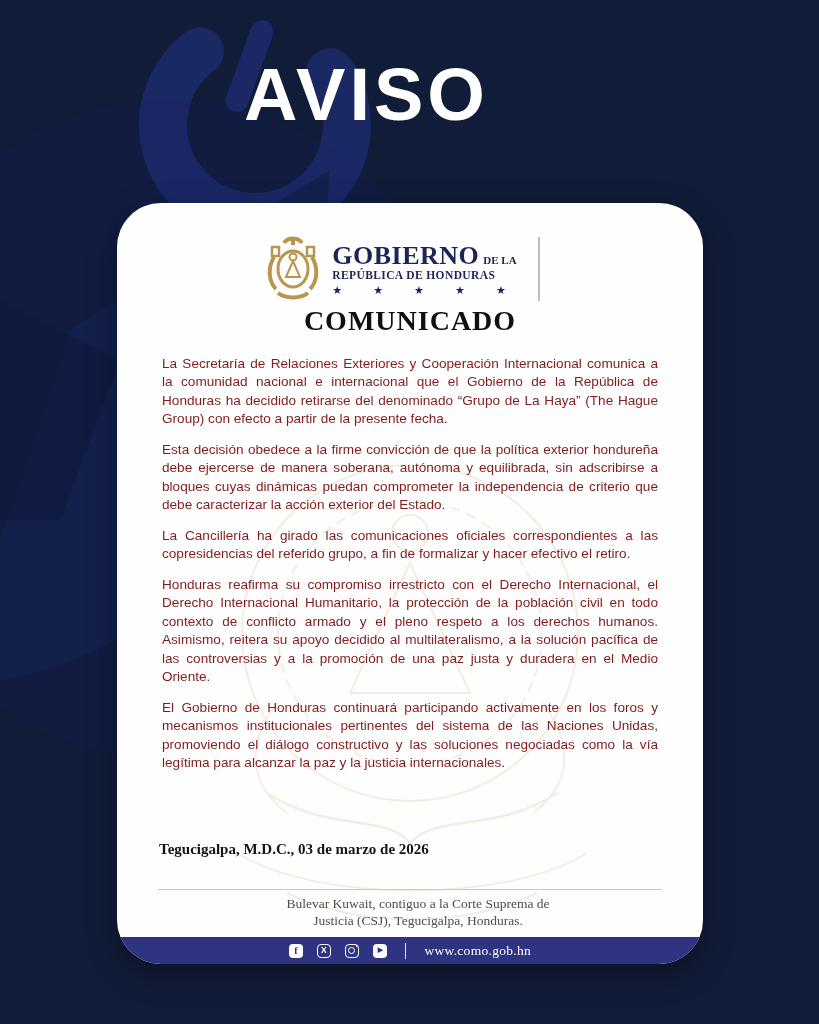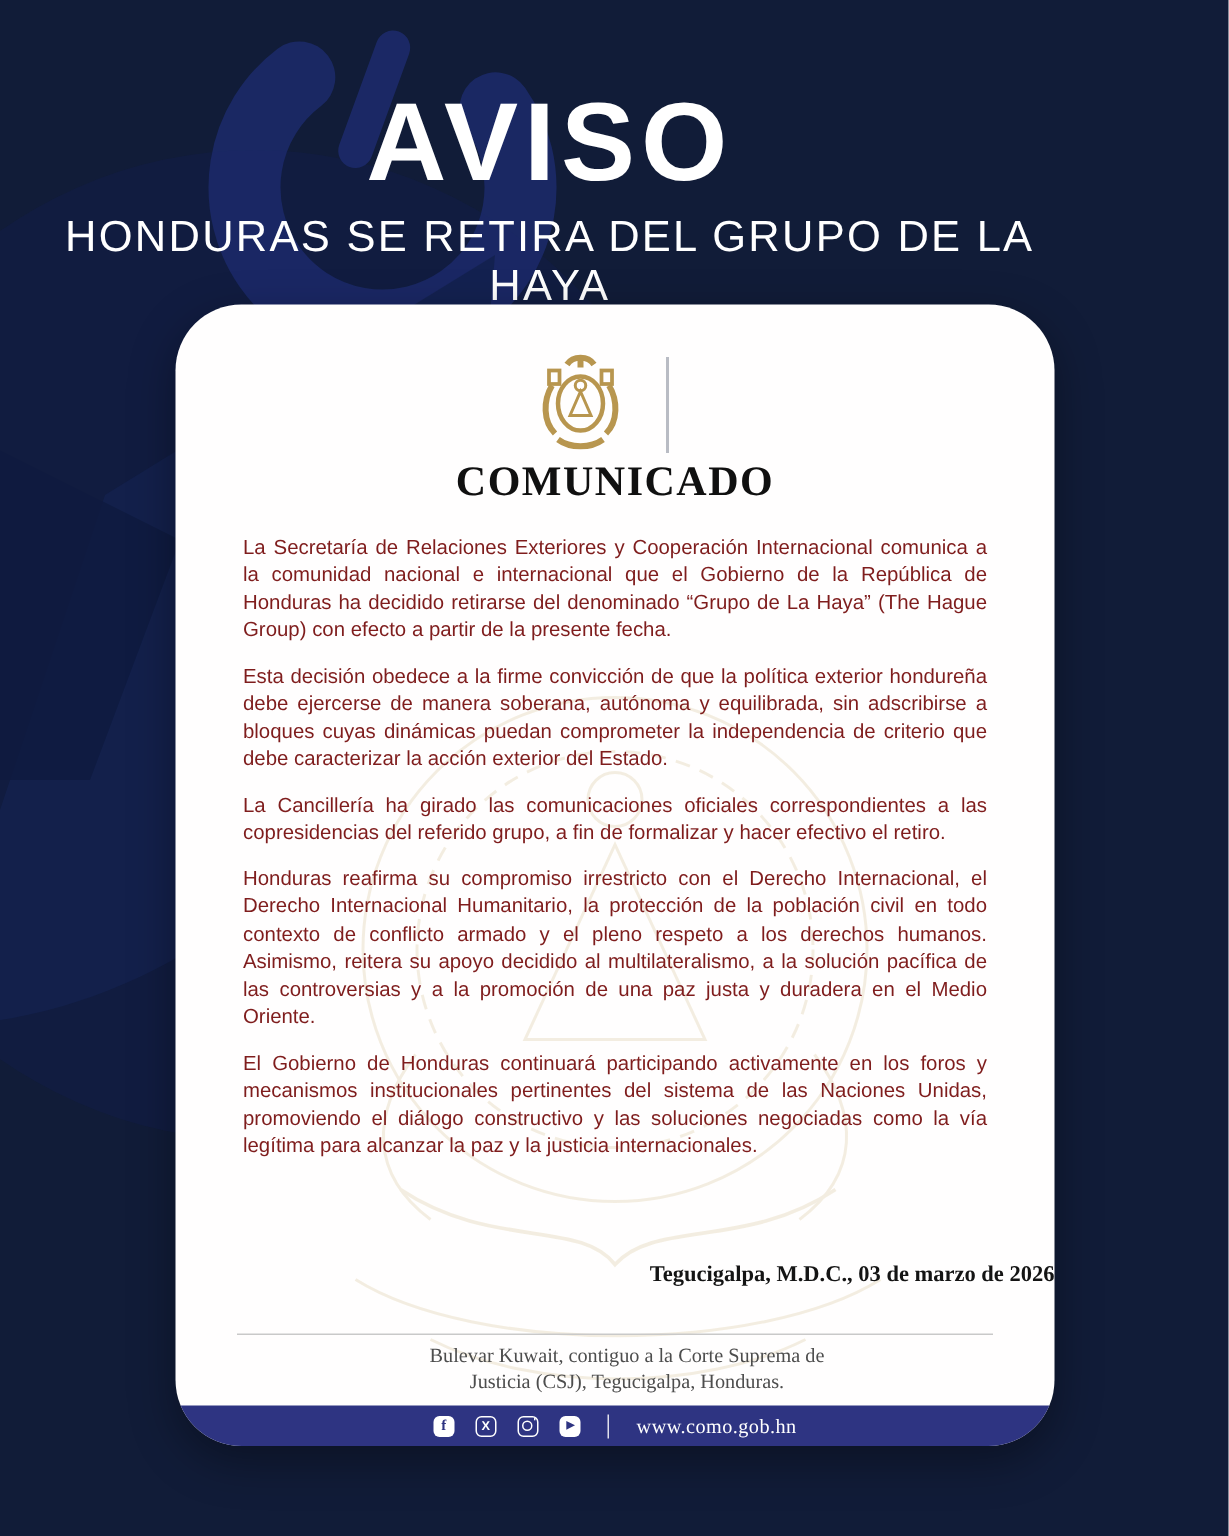--- a/index.html
+++ b/index.html
@@ -48,21 +48,21 @@
     font-family:Liberation Serif, serif;font-weight:700;font-size:28px;
     letter-spacing:1px;color:#101010;
   }
   .doc-body{
     margin-top:18px;padding:0 45px;
     font-family:Liberation Sans, sans-serif;font-size:13.6px;line-height:1.36;
     color:#7f1d1d;text-align:justify;
   }
   .doc-body p{margin:0 0 12px 0;}
   .dateline{
-    text-align:right;margin-top:56px;
+    text-align:left;margin-top:56px;
     font-family:"Liberation Serif",serif;font-weight:700;font-size:15px;color:#141414;margin-left:42px;
   }
   .spacer{flex:1;}
   
   .addr-divider{border:none;border-top:1.5px solid #c9c9c9;width:504px;margin:0 auto;}
   .address{
     text-align:center;padding:5px 0 7px 16px;
     font-family:"Liberation Serif",serif;font-size:13.5px;line-height:1.3;color:#4d4d4d;
   }
   .bar{
@@ -95,21 +95,20 @@
       <path d="M 330 170 L 70 330 L 0 540 L 0 680 C 130 660 250 560 310 410 Z" fill="#14224f" opacity="0.85"></path>
       <path d="M 0 300 L 120 360 L 60 520 L 0 520 Z" fill="#0f1a40" opacity="0.8"></path>
       <rect x="245" y="545" width="26" height="120" rx="13" fill="#17255c" transform="rotate(35 258 605)" opacity="0.7"></rect>
       <rect x="300" y="600" width="20" height="90" rx="10" fill="#17255c" transform="rotate(50 310 645)" opacity="0.6"></rect>
     </g>
   </svg>
 </div>
 
 <div class="header">
   <div class="title">AVISO</div>
-  <div class="subtitle">HONDURAS SE RETIRA DEL GRUPO DE LA HAYA</div>
 </div>
 
 <div class="card">
 
   <div class="watermark">
     <svg width="526" height="560" viewBox="0 0 526 560" xmlns="http://www.w3.org/2000/svg">
       <g fill="none" stroke="#e9dec5" stroke-width="2">
         <circle cx="263" cy="260" r="168"></circle>
         <circle cx="263" cy="260" r="132" stroke-dasharray="10 7"></circle>
         <path d="M 203 320 L 263 190 L 323 320 Z"></path>
@@ -134,20 +133,28 @@
             <circle cx="29" cy="24" r="3.5" stroke-width="2"></circle>
             <path d="M 10 24 C 4 34 4 48 12 56" stroke-width="4"></path>
             <path d="M 48 24 C 54 34 54 48 46 56" stroke-width="4"></path>
             <path d="M 20 10 C 24 4 34 4 38 10" stroke-width="4"></path>
             <path d="M 29 6 L 29 12" stroke-width="4"></path>
             <path d="M 14 60 C 22 66 36 66 44 60" stroke-width="4"></path>
             <rect x="8" y="14" width="7" height="9" stroke-width="2.5"></rect>
             <rect x="43" y="14" width="7" height="9" stroke-width="2.5"></rect>
           </g>
         </svg>
+      </div>
+      <div class="gov-block">
+        <div class="gov-row">
+          <span class="gov-word">GOBIERNO</span>
+          <span class="gov-particle">DE LA</span>
+        </div>
+        <div class="gov-line2">REPÚBLICA DE HONDURAS</div>
+        <div class="stars">★ ★ ★ ★ ★</div>
       </div>
       <div class="lh-divider"></div>
     </div>
 
     <div class="doc-title">COMUNICADO</div>
 
     <div class="doc-body">
       <p>La Secretaría de Relaciones Exteriores y Cooperación Internacional comunica a la comunidad nacional e internacional que el Gobierno de la República de Honduras ha decidido retirarse del denominado “Grupo de La Haya” (The Hague Group) con efecto a partir de la presente fecha.</p>
       <p>Esta decisión obedece a la firme convicción de que la política exterior hondureña debe ejercerse de manera soberana, autónoma y equilibrada, sin adscribirse a bloques cuyas dinámicas puedan comprometer la independencia de criterio que debe caracterizar la acción exterior del Estado.</p>
       <p>La Cancillería ha girado las comunicaciones oficiales correspondientes a las copresidencias del referido grupo, a fin de formalizar y hacer efectivo el retiro.</p>

